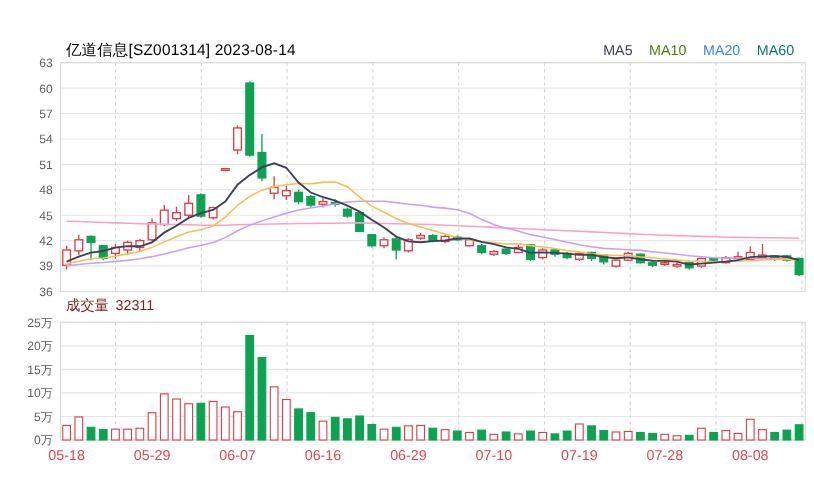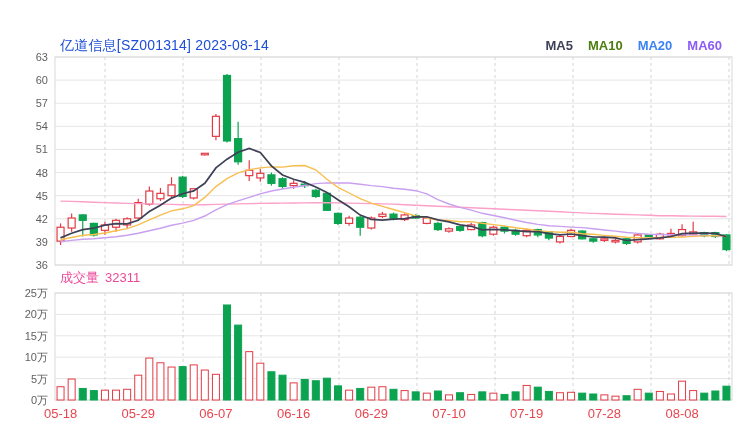--- a/index.html
+++ b/index.html
@@ -1,42 +1,42 @@
 <!DOCTYPE html>
 <html><head>
 <meta charset="utf-8">
 <style>
   html,body{margin:0;padding:0;}
   body{
     width:740px;height:440px;position:relative;background:#ffffff;overflow:hidden;
     font-family:"Liberation Sans","DejaVu Sans",sans-serif;
   }
   .chart-title{
-    position:absolute;left:60px;top:37px;font-size:14px;color:#1d4ed8;letter-spacing:.2px;
+    position:absolute;left:60px;top:37px;font-size:14px;color:#000000;letter-spacing:.2px;
   }
   .ma-legend{
     position:absolute;top:38px;right:18px;display:flex;gap:15px;font-size:13px;font-weight:500;
   }
-  .ma-legend span{cursor:pointer;font-weight:bold;}
+  .ma-legend span{cursor:pointer;}
   .volume-title{
-    position:absolute;left:60px;top:269px;font-size:13px;color:#ec4899;
+    position:absolute;left:60px;top:269px;font-size:13px;color:#7f1d1d;
   }
   .volume-title .vol-value{margin-left:6px;}
   svg{position:absolute;left:0;top:0;}
 </style>
 </head>
 <body>
 
 <div class="chart-title">亿道信息[SZ001314] 2023-08-14</div>
 
 <div class="ma-legend">
   <span style="color: rgb(62, 65, 86);">MA5</span>
   <span style="color: #4d7c0f;">MA10</span>
   <span style="color: #3b82f6;">MA20</span>
-  <span style="color: #8b5cf6;">MA60</span>
+  <span style="color: #0f766e;">MA60</span>
 </div>
 
 <div class="volume-title">
   <span>成交量</span><span class="vol-value">32311</span>
 </div>
 
 <svg id="kline-svg" width="740" height="440" viewBox="0 0 740 440">
     <g>
       <line x1="55" x2="732" y1="265" y2="265" stroke="#e6e6e6" stroke-width="1"></line>
       <line x1="55" x2="732" y1="241.88888888888889" y2="241.88888888888889" stroke="#e6e6e6" stroke-width="1"></line>

